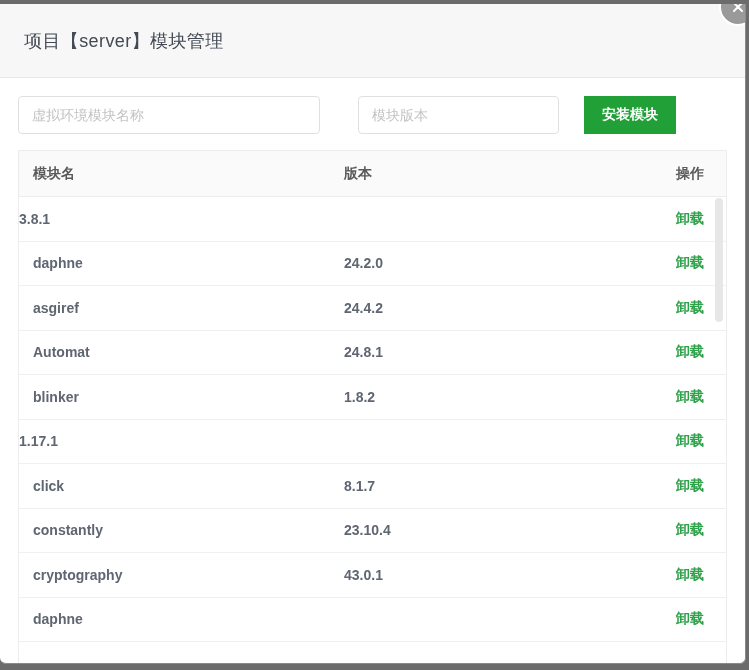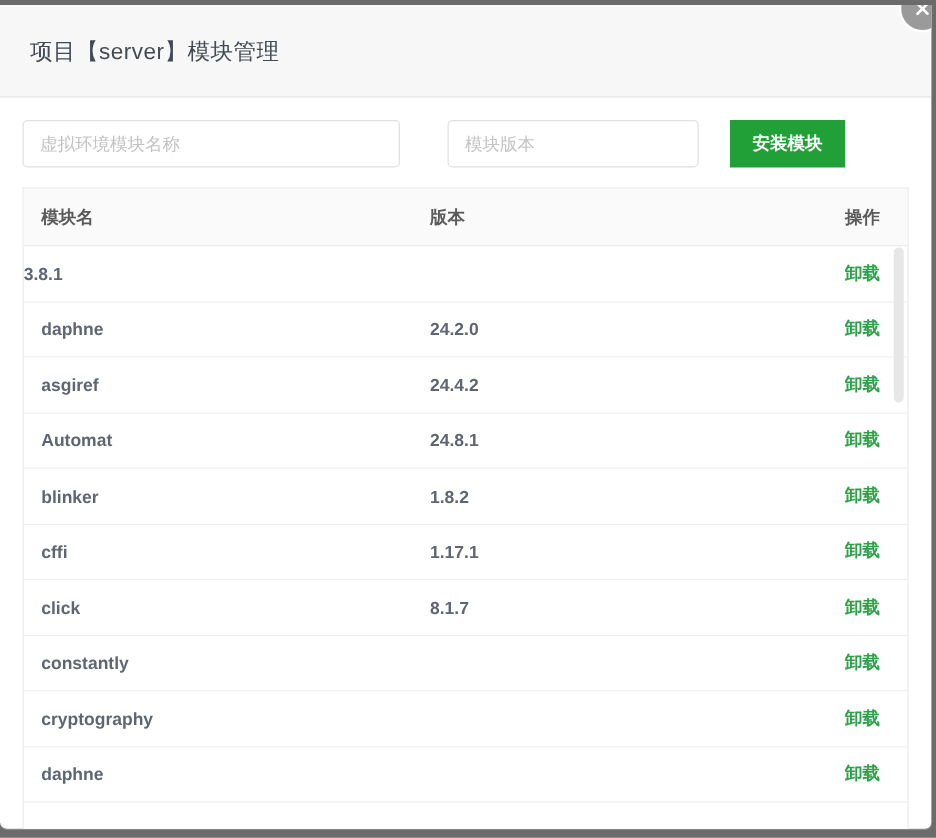--- a/index.html
+++ b/index.html
@@ -233,38 +233,39 @@
           <div class="col-action"><span class="uninstall-link">卸载</span></div>
         </div>
 
         <div class="table-row">
           <div class="col-name">blinker</div>
           <div class="col-version">1.8.2</div>
           <div class="col-action"><span class="uninstall-link">卸载</span></div>
         </div>
 
         <div class="table-row">
-          <div class="col-name">cffi</div>
           <div class="col-version">1.17.1</div>
           <div class="col-action"><span class="uninstall-link">卸载</span></div>
         </div>
 
         <div class="table-row">
           <div class="col-name">click</div>
           <div class="col-version">8.1.7</div>
           <div class="col-action"><span class="uninstall-link">卸载</span></div>
         </div>
 
         <div class="table-row">
           <div class="col-name">constantly</div>
+          <div class="col-version">23.10.4</div>
           <div class="col-action"><span class="uninstall-link">卸载</span></div>
         </div>
 
         <div class="table-row">
           <div class="col-name">cryptography</div>
+          <div class="col-version">43.0.1</div>
           <div class="col-action"><span class="uninstall-link">卸载</span></div>
         </div>
 
         <div class="table-row">
           <div class="col-name">daphne</div>
           <div class="col-action"><span class="uninstall-link">卸载</span></div>
         </div>
 
         <div class="table-row">
           <div class="col-name"></div>

